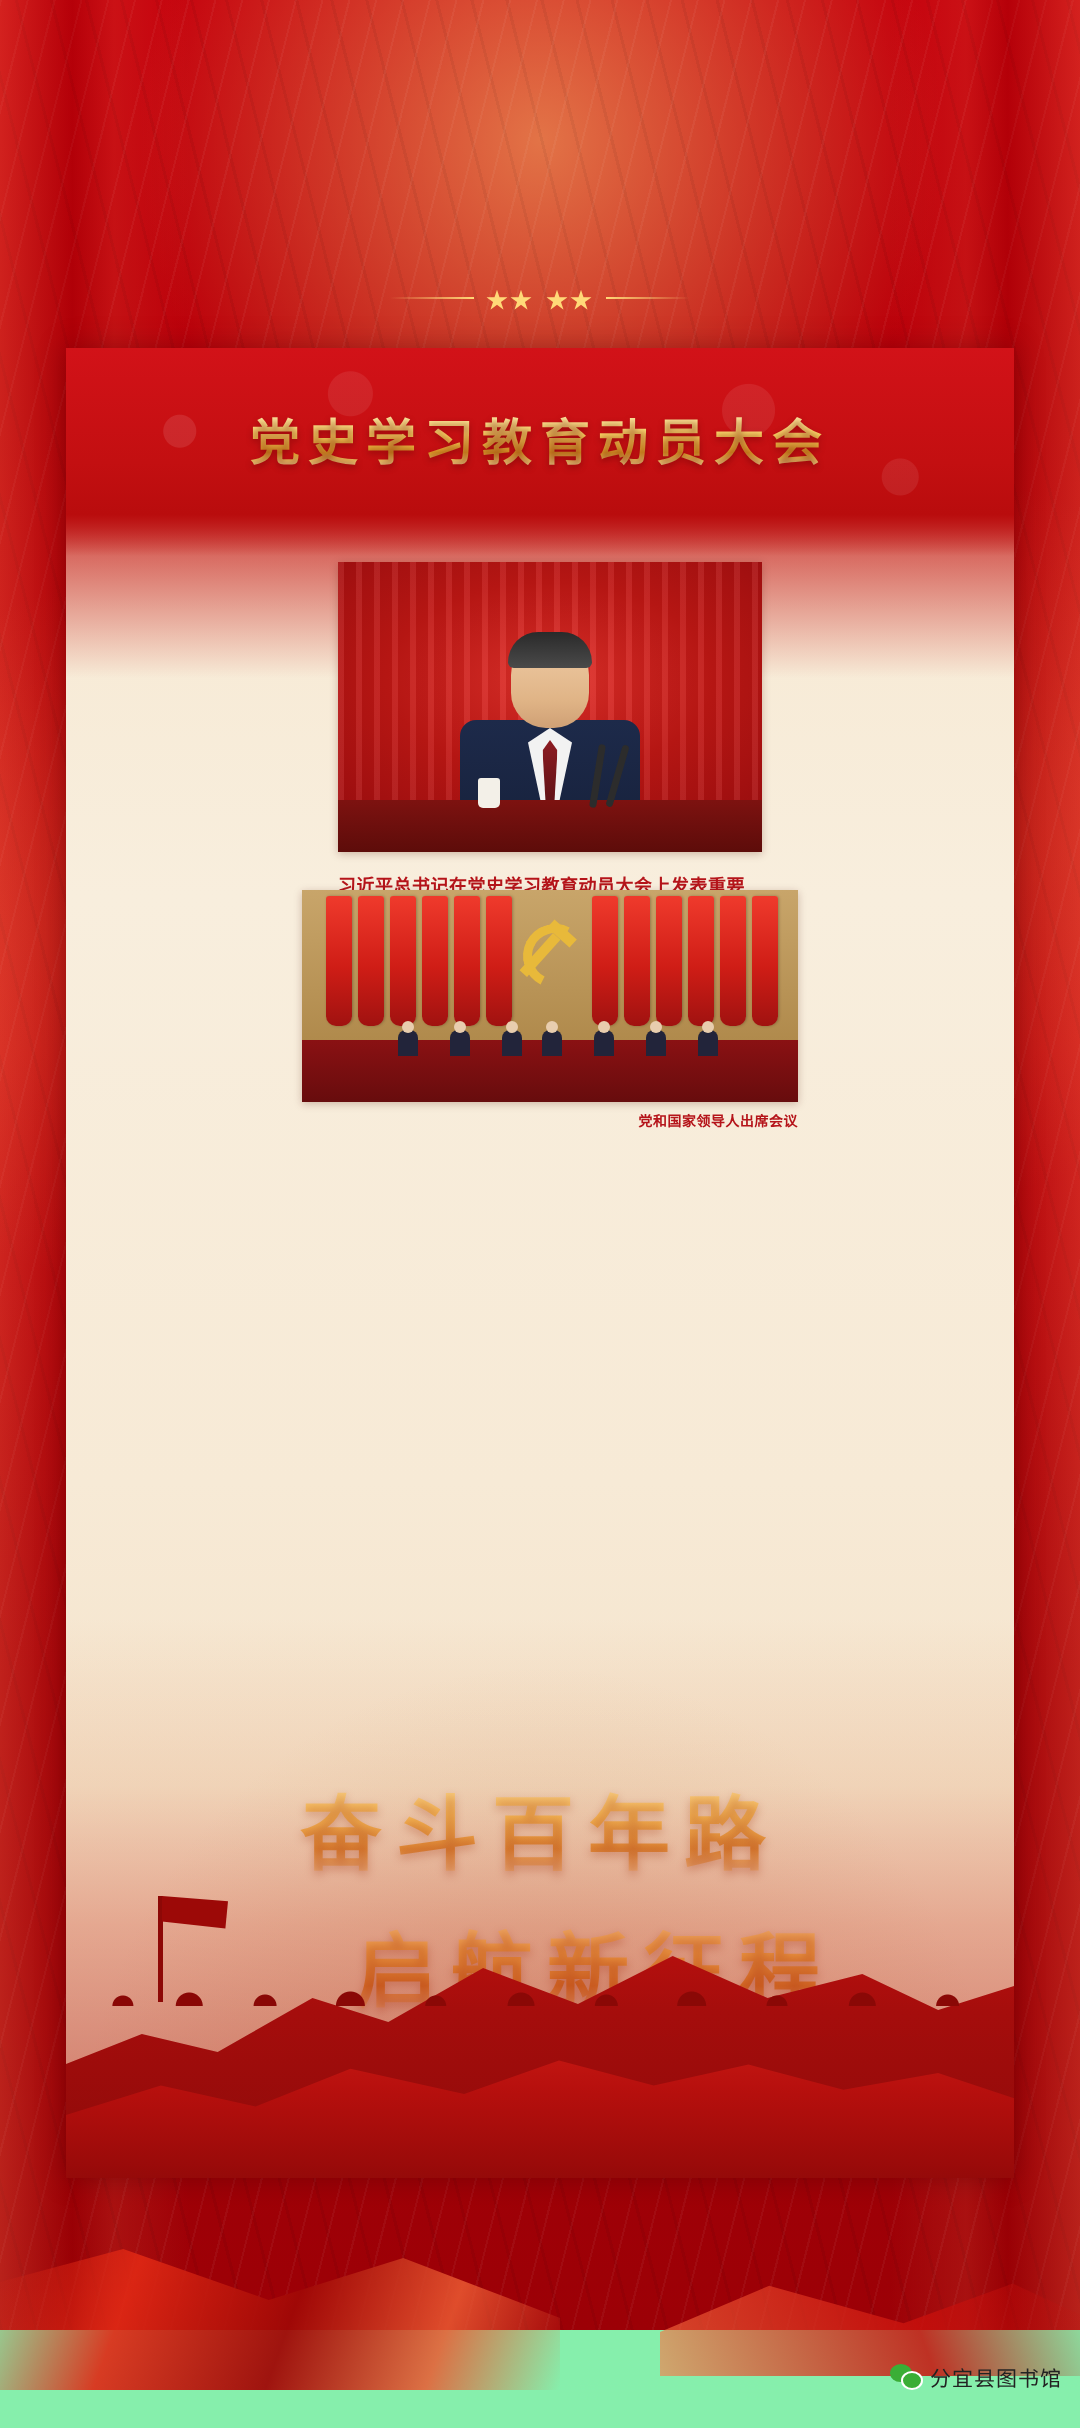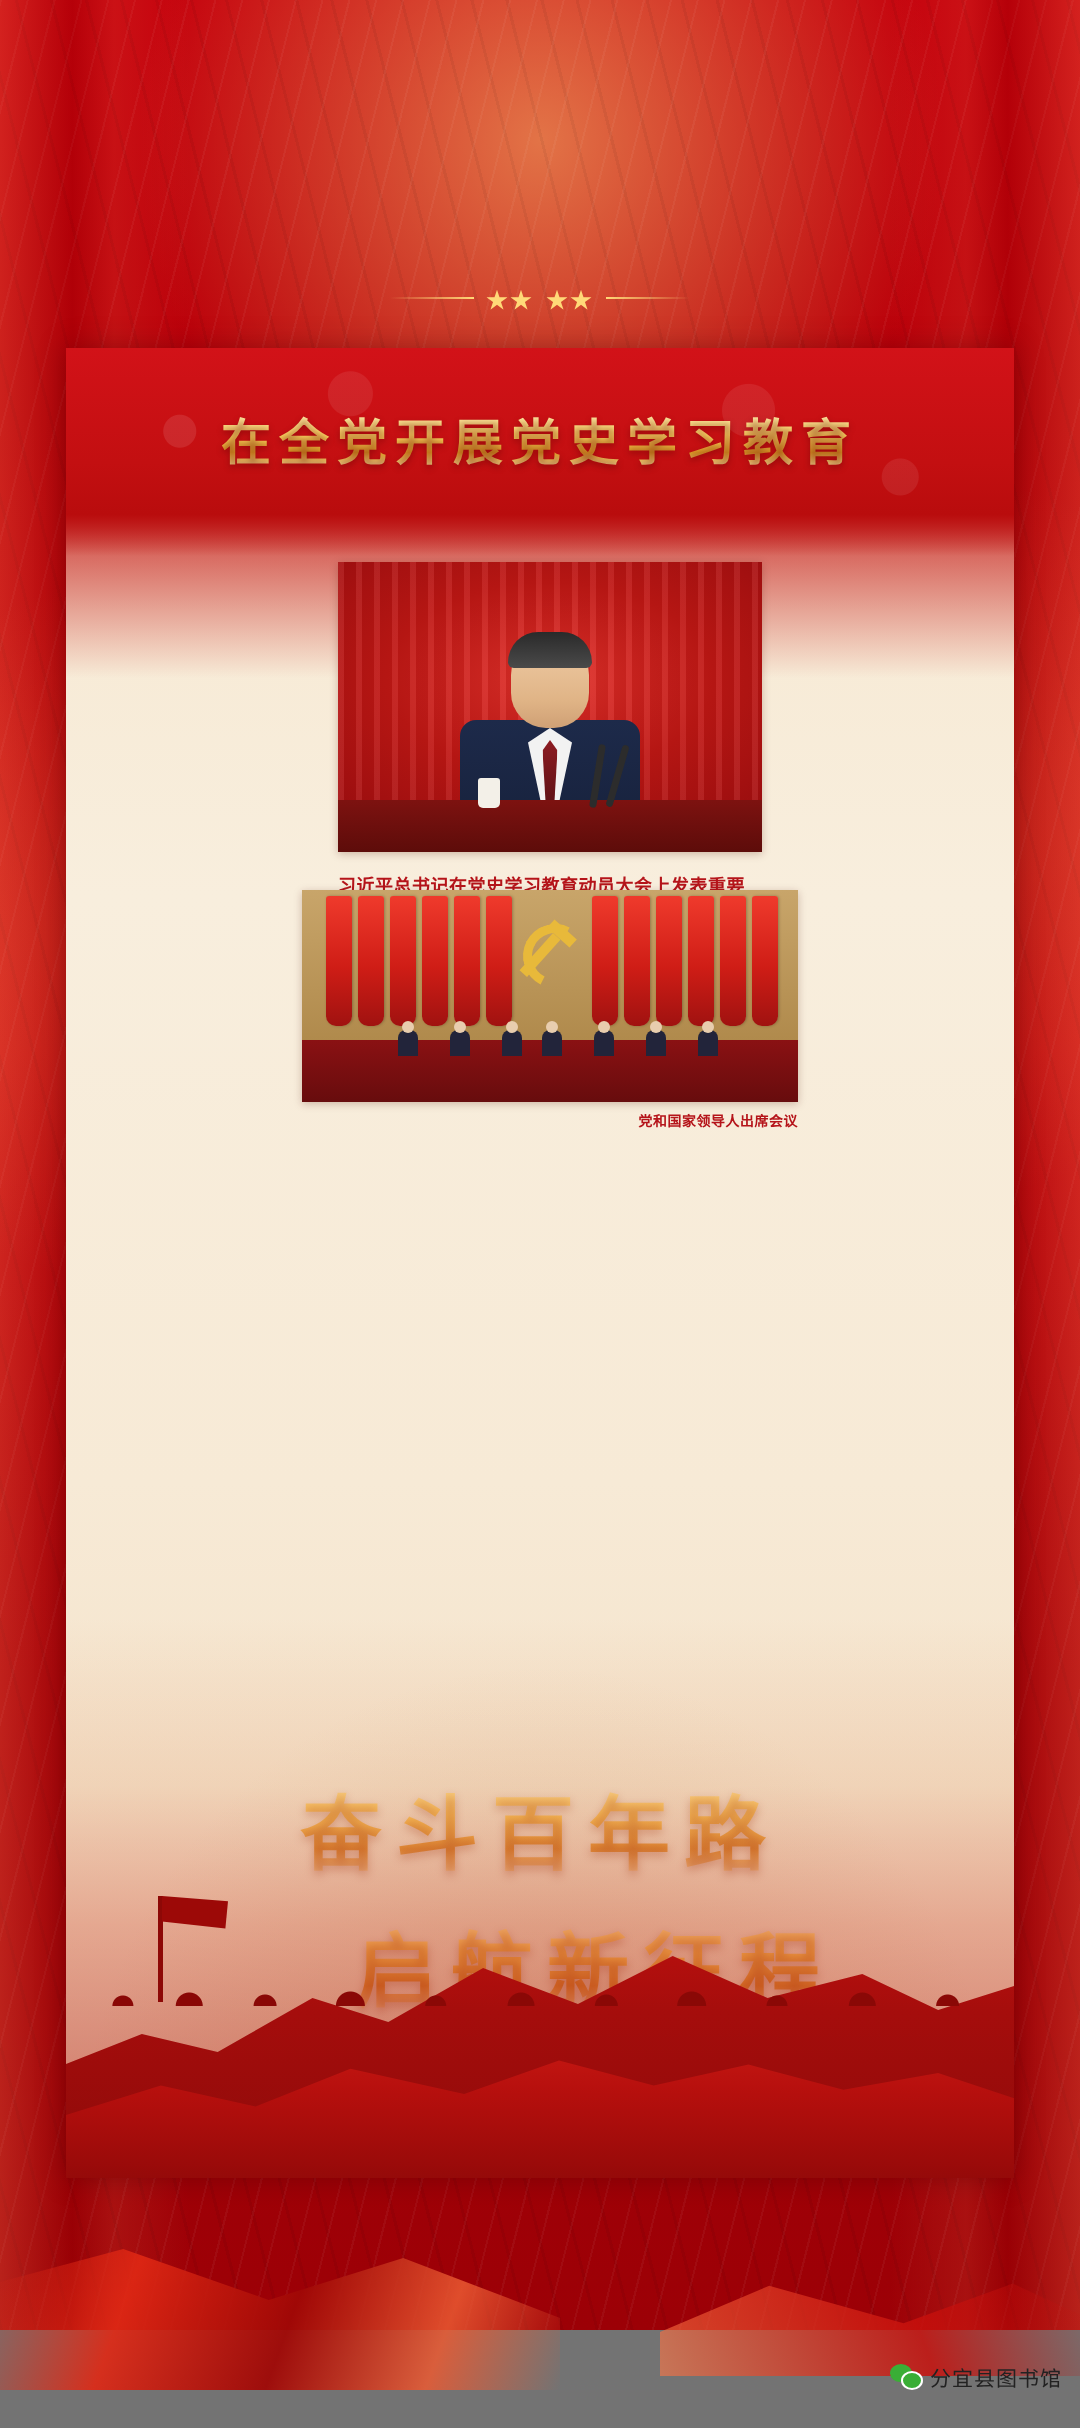--- a/index.html
+++ b/index.html
@@ -457,21 +457,21 @@
     background: #8d0806;
   }
 
   
   .footer {
     position: absolute;
     left: 0;
     bottom: 0;
     width: 1080px;
     height: 98px;
-    background: #737373;
+    background: #86efac;
   }
   .ribbon {
     position: absolute;
     left: 0;
     bottom: 38px;
     width: 560px;
     height: 150px;
     background:
       linear-gradient(110deg, rgba(255,120,60,0.0) 0%, rgba(224,40,20,0.9) 24%, rgba(160,8,6,0.95) 52%, rgba(235,90,50,0.85) 78%, rgba(255,255,255,0) 100%);
     clip-path: polygon(0 28%, 22% 6%, 48% 40%, 72% 12%, 100% 52%, 100% 100%, 0 100%);
@@ -531,21 +531,21 @@
 
   <div class="head-sub-wrap">
     <span class="head-rule"></span>
     <span class="head-stars">★★</span>
     <span class="head-stars">★★</span>
     <span class="head-rule right"></span>
   </div>
 
   <div class="card">
     <div class="card-top"></div>
-    <div class="card-title">在全党开展党史学习教育</div>
+    <div class="card-title">党史学习教育动员大会</div>
 
     <div class="photo1">
       <div class="p1-drape"></div>
       <div class="p1-figure">
         <div class="p1-body"></div>
         <div class="p1-head"></div>
         <div class="p1-hair"></div>
         <div class="p1-shirt"></div>
         <div class="p1-tie"></div>
       </div>

